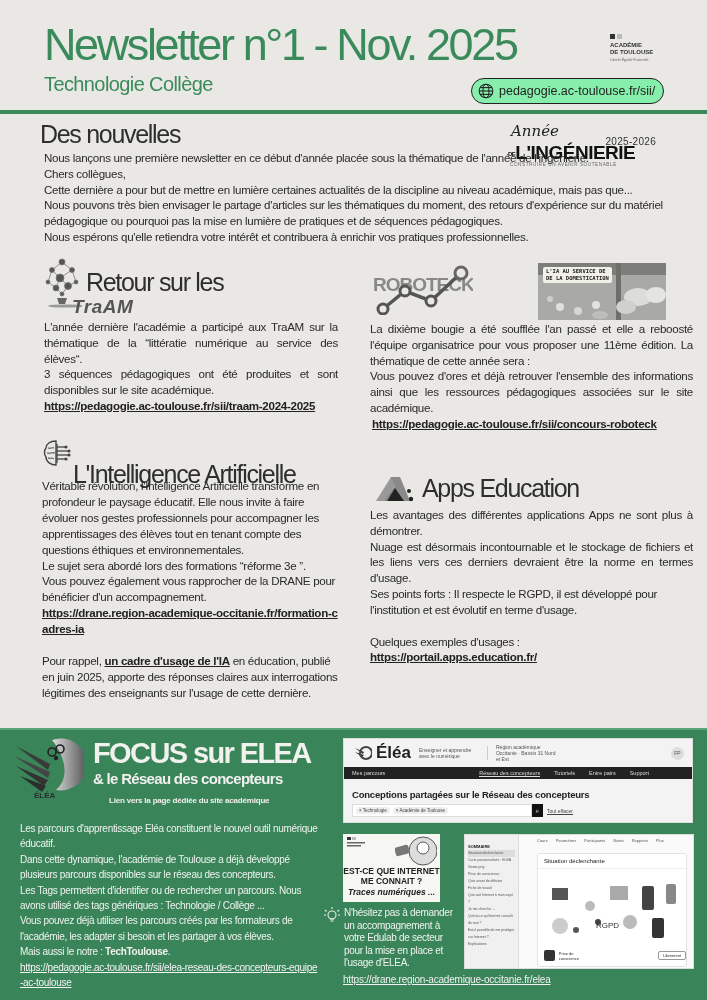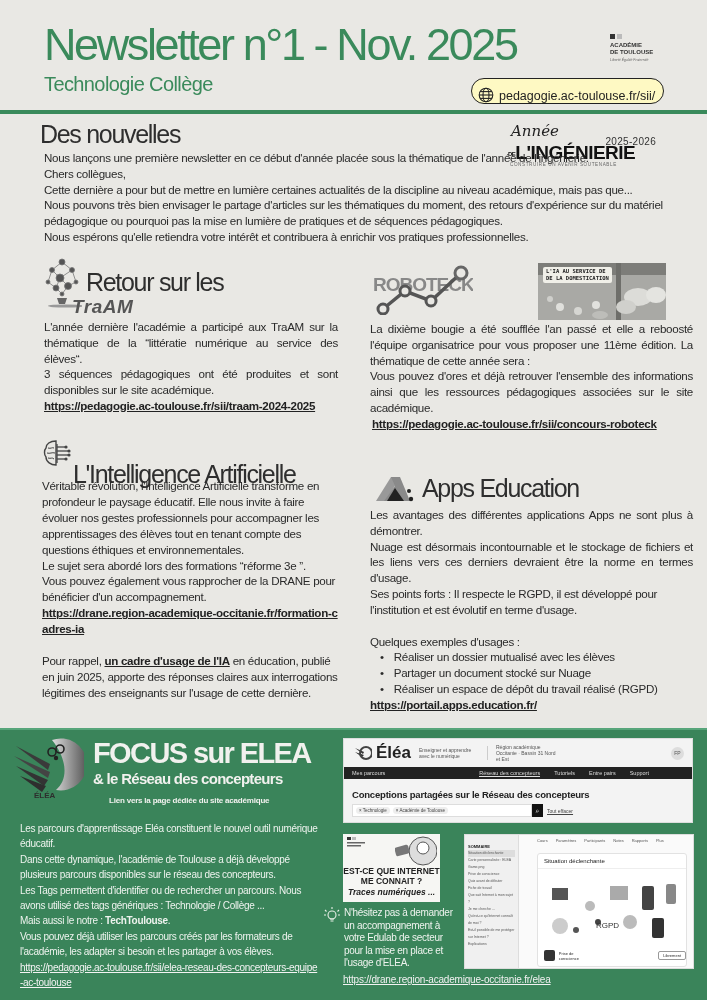--- a/index.html
+++ b/index.html
@@ -18,21 +18,21 @@
     left: 44px; top: 18px; font-size: 45px; color: #3a8a5b;
     letter-spacing: -2.4px; font-family: Liberation Sans, sans-serif; line-height: 54px;
   }
   .subtitle { left: 44px; top: 73px; font-size: 20px; color: #3a8a5b; letter-spacing: -0.6px; }
   .acad { left: 610px; top: 34px; width: 70px; font-size: 6px; font-weight: bold; color: #333; line-height: 7px; }
   .acad .flag { display: flex; gap: 2px; margin-bottom: 3px; }
   .acad .flag span { width: 5px; height: 5px; display: block; }
   .acad .motto { font-size: 3.5px; font-weight: normal; font-style: italic; color: #666; margin-top: 2px; line-height: 4px; }
   .url-pill {
     left: 471px; top: 78px; width: 193px; height: 26px; border: 1.5px solid #222; border-radius: 13px;
-    display: flex; align-items: flex-end; padding-left: 6px; gap: 5px; font-size: 12.5px; color: #222; background: #fef9c3;
+    display: flex; align-items: center; padding-left: 6px; gap: 5px; font-size: 12.5px; color: #222; background: #86efac;
   }
   .rule { left: 0; top: 110px; width: 707px; height: 4px; background: #3a8a5b; }
 
   
   .h-sec { font-size: 25px; letter-spacing: -1.3px; color: #2e2e2e; }
   .body-txt { font-size: 11.6px; line-height: 15.8px; letter-spacing: -0.3px; color: #2a2a2a; }
   .just { text-align: justify; }
   .link { font-weight: bold; text-decoration: underline; color: #222; }
 
   .news-head { left: 40px; top: 120px; }
@@ -256,25 +256,20 @@
   <circle cx="33" cy="17" r="2" fill="#222"></circle>
     <circle cx="35" cy="25" r="2.2" fill="#222"></circle>
 </svg>
 <div class="abs h-sec apps-head">Apps Education</div>
 <div class="abs body-txt just apps-body">
   <div>Les avantages des différentes applications Apps ne sont plus à démontrer.</div>
   <div>Nuage est désormais incontournable et le stockage de fichiers et les liens vers ces derniers devraient être la norme en termes d'usage.</div>
   <div style="text-align:left">Ses points forts : Il respecte le RGPD, il est développé pour l'institution et est évolutif en terme d'usage.</div>
   <div style="height:16px"></div>
   <div>Quelques exemples d'usages :</div>
-  <ul>
-    <li>Réaliser un dossier mutualisé avec les élèves</li>
-    <li>Partager un document stocké sur Nuage</li>
-    <li>Réaliser un espace de dépôt du travail réalisé (RGPD)</li>
-  </ul>
   <a class="link">https://portail.apps.education.fr/</a>
 </div>
 
 <div class="abs focus-rule"></div>
 <div class="abs focus"></div>
 <svg class="abs elea-logo" viewBox="0 0 72 68">
   <defs>
       <linearGradient id="g1" x1="0" y1="0" x2="1" y2="0">
         <stop offset="0" stop-color="#ddd"></stop>
         <stop offset="1" stop-color="#555"></stop>
@@ -290,22 +285,22 @@
   <circle cx="44" cy="22" r="2.2" fill="#222"></circle>
 </svg>
 <div class="abs elea-logo-txt">ÉLÉA</div>
 <div class="abs focus-title">FOCUS sur ELEA</div>
 <div class="abs focus-sub">&amp; le Réseau des concepteurs</div>
 <a class="abs focus-link">Lien vers la page dédiée du site académique</a>
 <div class="abs focus-body">
   <div>Les parcours d'apprentissage Eléa constituent le nouvel outil numérique éducatif.</div>
   <div>Dans cette dynamique, l'académie de Toulouse a déjà développé plusieurs parcours disponibles sur le réseau des concepteurs.</div>
   <div>Les Tags permettent d'identifier ou de rechercher un parcours. Nous avons utilisé des tags génériques : Technologie / Collège ...</div>
+  <div>Vous pouvez déjà utiliser les parcours créés par les formateurs de l'académie, les adapter si besoin et les partager à vos élèves.</div>
   <div><span>Mais aussi le notre : </span><b>TechToulouse</b><span>.</span></div>
-  <div>Vous pouvez déjà utiliser les parcours créés par les formateurs de l'académie, les adapter si besoin et les partager à vos élèves.</div>
   <a class="link" style="word-break:break-all">https://pedagogie.ac-toulouse.fr/sii/elea-reseau-des-concepteurs-equipe-ac-toulouse</a>
 </div>
 
 <div class="abs elea-shot">
   <div class="es-top">
     <svg width="18" height="16" viewBox="0 0 18 16">
         <path d="M1 3 L10 7 L9 9 Z M1 7 L10 10 L8 12 Z" fill="#333"></path>
         <circle cx="12" cy="8" r="6" fill="none" stroke="#444" stroke-width="2"></circle>
       </svg>
     <span class="es-brand">Éléa</span>

